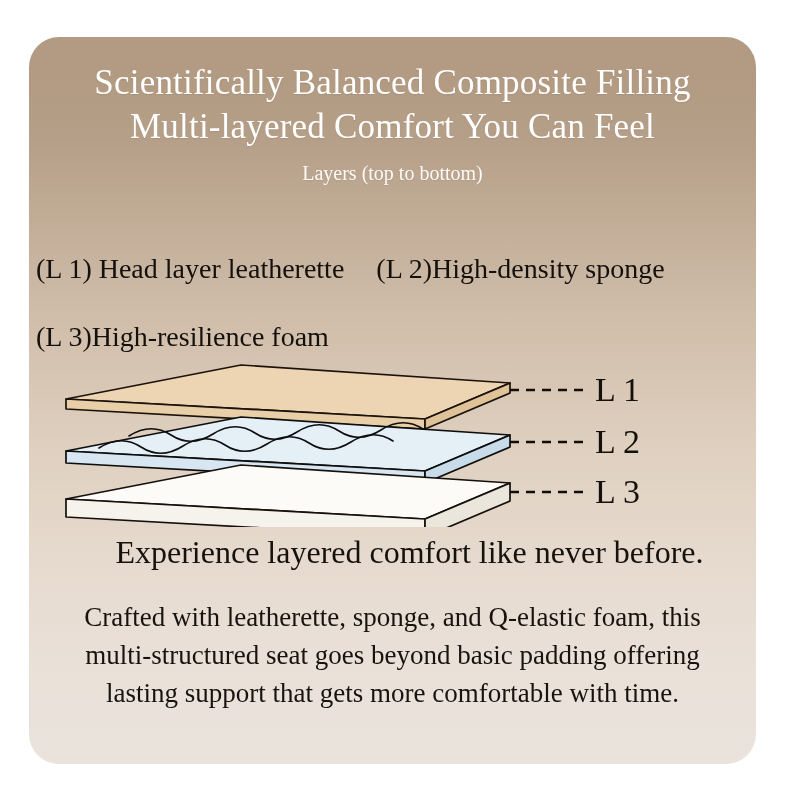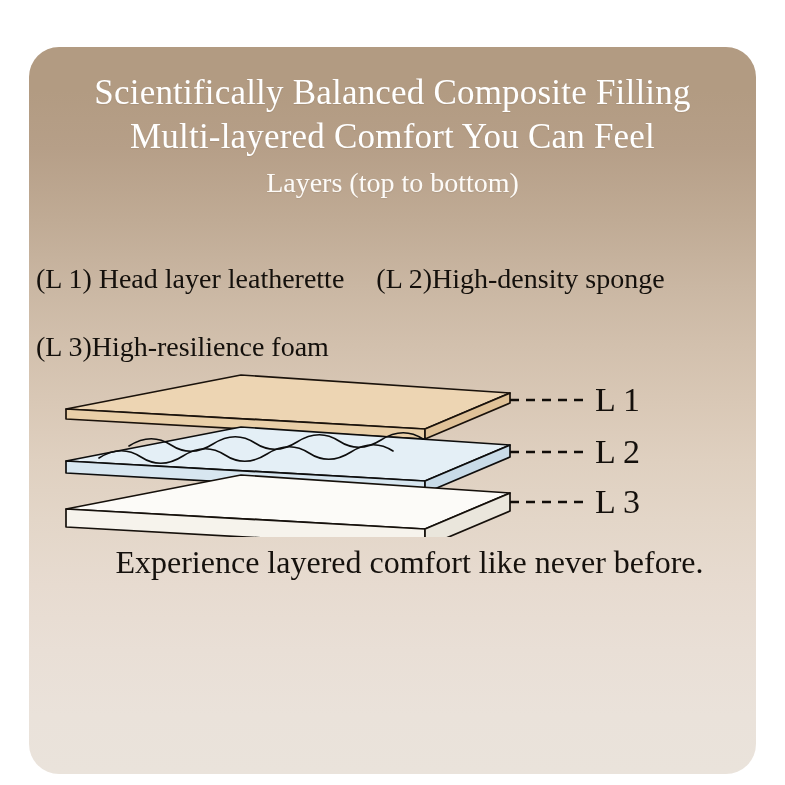--- a/index.html
+++ b/index.html
@@ -10,21 +10,21 @@
   body {
     width: 785px;
     height: 785px;
     overflow: hidden;
     font-family: "Liberation Serif", "DejaVu Serif", serif;
   }
 
   #card {
     position: absolute;
     left: 29px;
-    top: 47px;
+    top: 37px;
     width: 727px;
     height: 727px;
     border-radius: 30px;
     background: linear-gradient(180deg,
         #b29b82 0%,
         #b29b82 6%,
         #b69f88 14%,
         #c0ab95 24%,
         #cab7a3 33%,
         #d2c0ad 41%,
@@ -54,21 +54,21 @@
   #headline-1 { top: 24px; }
   #headline-2 { top: 68px; }
 
   .subtitle {
     position: absolute;
     left: 0;
     top: 118px;
     width: 727px;
     text-align: center;
     color: #fdfbf8;
-    font-size: 28px;
+    font-size: 20px;
     line-height: 36px;
     font-weight: 400;
     text-shadow: 0 1px 1px rgba(120,100,80,0.16);
   }
 
   
   .legend-row {
     position: absolute;
     color: #14100c;
     font-size: 28px;
@@ -181,14 +181,19 @@
       </g>
 
       <text x="566" y="64" font-family="Liberation Serif, serif" font-size="34" fill="#14100c">L 1</text>
       <text x="566" y="116" font-family="Liberation Serif, serif" font-size="34" fill="#14100c">L 2</text>
       <text x="566" y="166" font-family="Liberation Serif, serif" font-size="34" fill="#14100c">L 3</text>
     </svg>
   </div>
 
   <div id="tagline">Experience layered comfort like never before.</div>
 
+  <div id="body-copy">
+    <span class="copy-line">Crafted with leatherette, sponge, and Q-elastic foam, this</span>
+    <span class="copy-line">multi-structured seat goes beyond basic padding offering</span>
+    <span class="copy-line">lasting support that gets more comfortable with time.</span>
+  </div>
 
 </div>
 
 </body></html>

